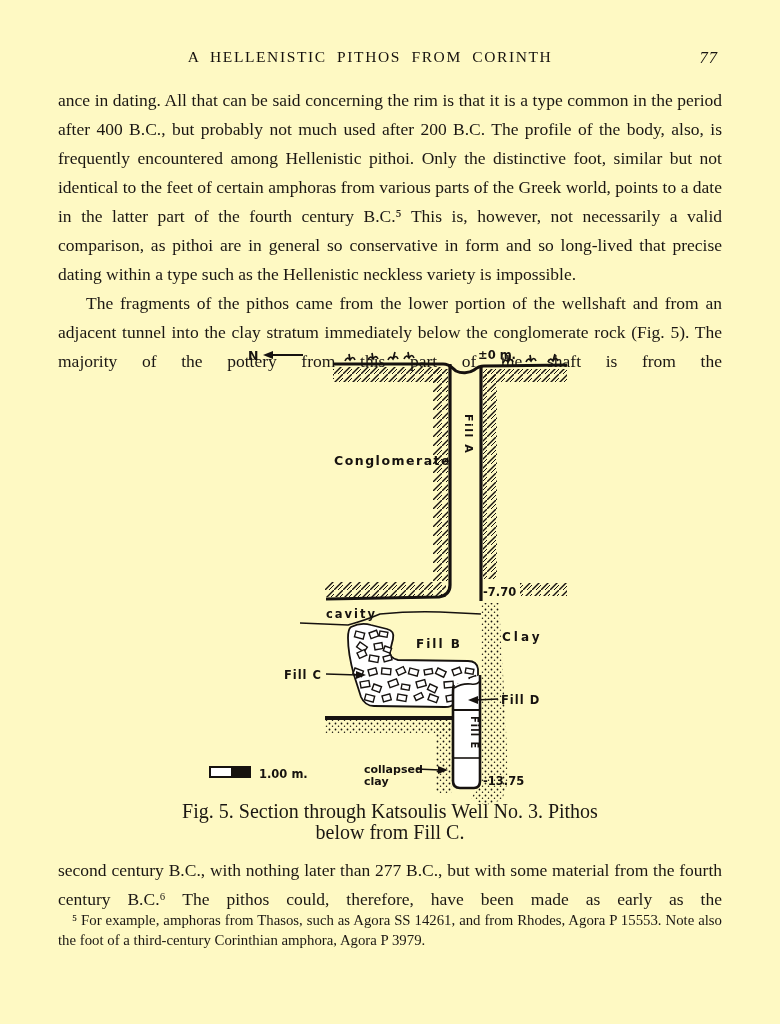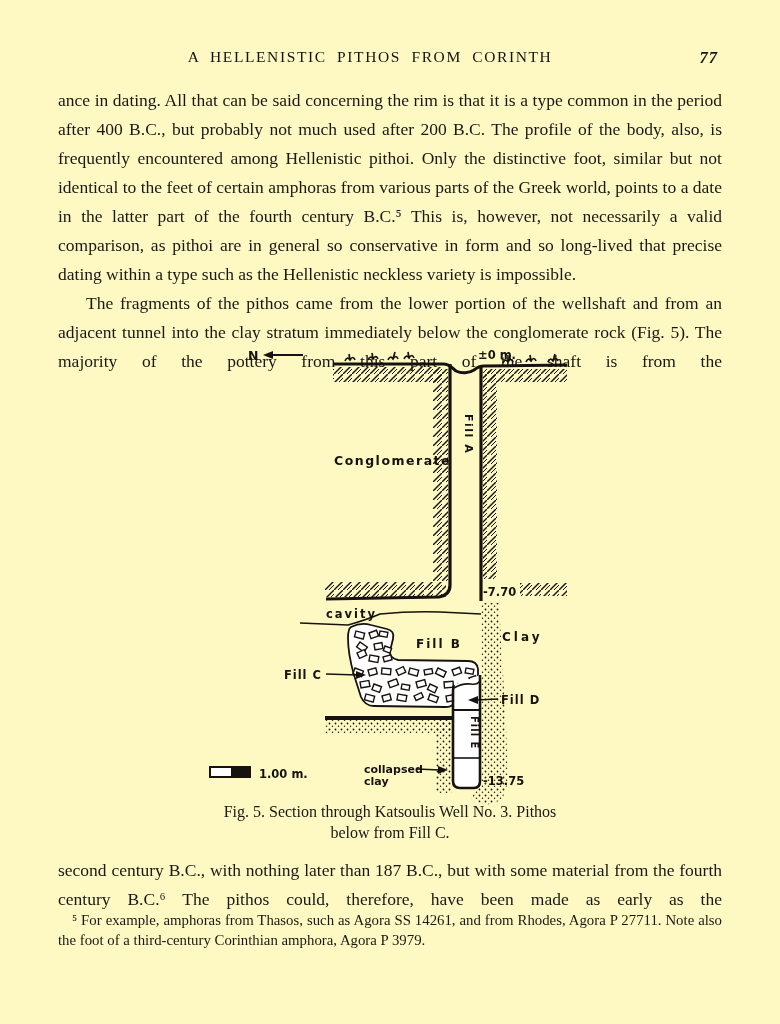--- a/index.html
+++ b/index.html
@@ -15,21 +15,21 @@
   }
   
   .header{position:absolute;top:48px;left:58px;width:664px;height:24px;}
   .running-title{
     position:absolute;left:0;right:40px;text-align:center;
     font-size:15.5px;letter-spacing:1.6px;word-spacing:5px;
     color:#15110e;
   }
   .page-number{
     position:absolute;right:4px;top:0;
-    font-size:16.5px;font-style:italic;letter-spacing:1px;font-weight:bold;
+    font-size:16.5px;font-style:italic;letter-spacing:1px;
   }
   
   .text-block{
     position:absolute;left:58px;width:664px;
     font-size:17.5px;line-height:29px;
     text-align:justify;color:#1b1713;
   }
   .text-block p{margin:0;}
   .tb1{top:86px;}
   .tb2{top:856px;}
@@ -37,21 +37,21 @@
   .continues{text-align-last:justify;}
   
   .figure-wrap{position:absolute;left:190px;top:338px;width:400px;height:470px;}
   .figure-wrap svg{display:block;width:400px;height:470px;}
   svg text{
     font-family:"DejaVu Sans", sans-serif;
     font-weight:bold;fill:#16120f;
   }
   .caption{
     position:absolute;left:58px;top:801px;width:664px;
-    text-align:center;font-size:16px;line-height:21px;color:#1b1713;
+    text-align:center;font-size:20px;line-height:21px;color:#1b1713;
   }
   .caption div{white-space:nowrap;}
   
   .footnotes{
     position:absolute;left:58px;top:910px;width:664px;
     font-size:14.8px;line-height:20px;text-align:justify;color:#1b1713;
   }
   .footnotes p{margin:0;text-indent:14px;}
 </style>
 </head>
@@ -198,20 +198,20 @@
       <text x="293" y="447" font-size="11.5">-13.75</text>
     </svg>
   </div>
 
   <div class="caption">
     <div>Fig. 5. Section through Katsoulis Well No. 3. Pithos</div>
     <div>below from Fill C.</div>
   </div>
 
   <div class="text-block tb2">
-    <p class="continues">second century B.C., with nothing later than 187 B.C., but with some material from the fourth century B.C.⁶ The pithos could, therefore, have been made as early as the</p>
+    <p class="continues">second century B.C., with nothing later than 277 B.C., but with some material from the fourth century B.C.⁶ The pithos could, therefore, have been made as early as the</p>
   </div>
 
   <div class="footnotes">
-    <p>⁵ For example, amphoras from Thasos, such as Agora SS 14261, and from Rhodes, Agora P 27711. Note also the foot of a third-century Corinthian amphora, Agora P 3979.</p>
+    <p>⁵ For example, amphoras from Thasos, such as Agora SS 14261, and from Rhodes, Agora P 15553. Note also the foot of a third-century Corinthian amphora, Agora P 3979.</p>
   </div>
 
 </div>
 
 </body></html>

